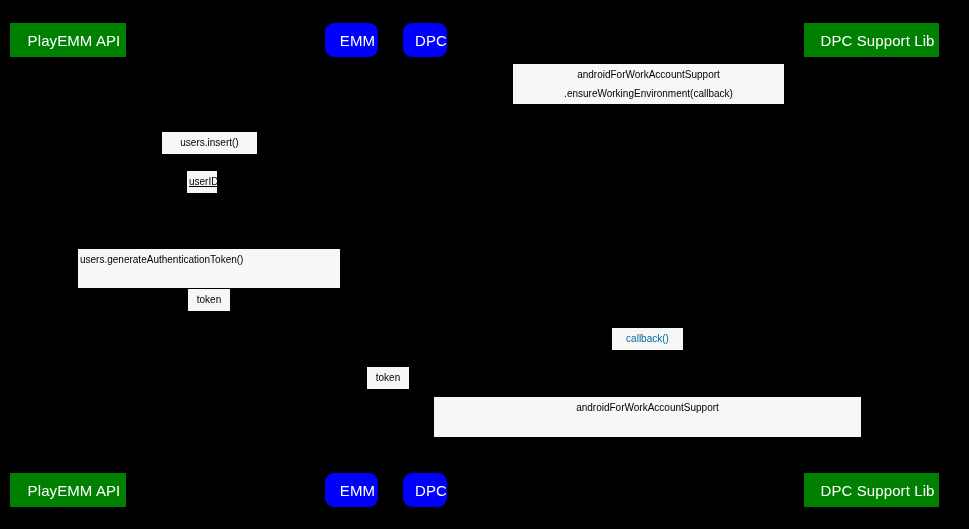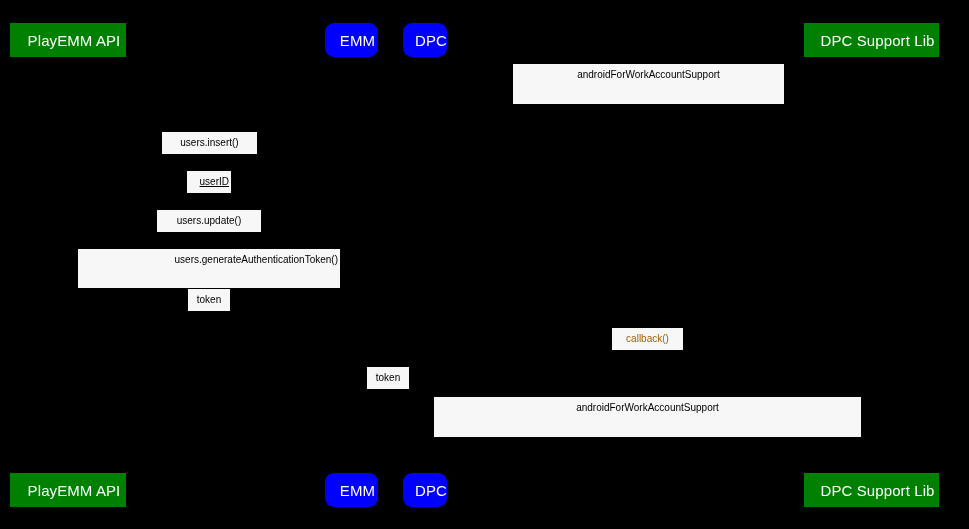--- a/index.html
+++ b/index.html
@@ -66,36 +66,33 @@
 
 <div id="diagram">
     <div class="participant green" style="left: 10px; top: 23px; width: 116px; height: 34px; background: rgb(0, 128, 0); color: rgb(255, 255, 255);">PlayEMM API</div>
     <div class="participant blue" style="left: 325px; top: 23px; width: 53px; height: 34px; background: rgb(0, 0, 255); color: rgb(255, 255, 255);">EMM</div>
     <div class="participant blue" style="left: 403px; top: 23px; width: 44px; height: 34px; background: rgb(0, 0, 255); color: rgb(255, 255, 255);">DPC</div>
     <div class="participant green" style="left: 804px; top: 23px; width: 135px; height: 34px; background: rgb(0, 128, 0); color: rgb(255, 255, 255);">DPC Support Lib</div>
     <div class="participant green" style="left: 10px; top: 473px; width: 116px; height: 34px; background: rgb(0, 128, 0); color: rgb(255, 255, 255);">PlayEMM API</div>
     <div class="participant blue" style="left: 325px; top: 473px; width: 53px; height: 34px; background: rgb(0, 0, 255); color: rgb(255, 255, 255);">EMM</div>
     <div class="participant blue" style="left: 403px; top: 473px; width: 44px; height: 34px; background: rgb(0, 0, 255); color: rgb(255, 255, 255);">DPC</div>
     <div class="participant green" style="left: 804px; top: 473px; width: 135px; height: 34px; background: rgb(0, 128, 0); color: rgb(255, 255, 255);">DPC Support Lib</div>
-    <div class="message" style="left: 513px; top: 64px; width: 271px; height: 40px; background: rgb(247, 247, 247); color: rgb(0, 0, 0); text-align: center;"><span class="line">androidForWorkAccountSupport</span></div>
+    <div class="message" style="left: 513px; top: 64px; width: 271px; height: 40px; background: rgb(247, 247, 247); color: rgb(0, 0, 0); text-align: center;"><span class="line">androidForWorkAccountSupport</span><span class="line">.ensureWorkingEnvironment(callback)</span></div>
     <div class="message single" style="left: 162px; top: 132px; width: 95px; height: 22px; background: rgb(247, 247, 247); color: rgb(0, 0, 0); text-align: center;">
       <span class="line">users.insert()</span>
     </div>
-    <div class="message single" style="left: 187px; top: 171px; width: 44px; height: 22px; background: rgb(247, 247, 247); color: rgb(0, 0, 0); text-align: right; text-decoration: underline;">
+    <div class="message single" style="left: 187px; top: 171px; width: 30px; height: 22px; background: rgb(247, 247, 247); color: rgb(0, 0, 0); text-align: center; text-decoration: underline;">
       <span class="line">userID</span>
     </div>
-    <div class="message single" style="left: 157px; top: 210px; width: 104px; height: 22px; background: rgb(247, 247, 247); color: rgb(0, 0, 0); text-align: center;">
-      <span class="line">users.update()</span>
-    </div>
-    <div class="message single" style="left: 78px; top: 249px; width: 262px; height: 39px; background: rgb(247, 247, 247); color: rgb(0, 0, 0); text-align: right;">
+    <div class="message single" style="left: 78px; top: 249px; width: 262px; height: 39px; background: rgb(247, 247, 247); color: rgb(0, 0, 0); text-align: left;">
       <span class="line">users.generateAuthenticationToken()</span>
     </div>
     <div class="message single" style="left: 188px; top: 289px; width: 42px; height: 22px; background: rgb(247, 247, 247); color: rgb(0, 0, 0); text-align: center;">
       <span class="line">token</span>
     </div>
-    <div class="message single" style="left: 612px; top: 328px; width: 71px; height: 22px; background: rgb(247, 247, 247); color: #a16207; text-align: center;">
+    <div class="message single" style="left: 612px; top: 328px; width: 71px; height: 22px; background: rgb(247, 247, 247); color: #0369a1; text-align: center;">
       <span class="line">callback()</span>
     </div>
     <div class="message single" style="left: 367px; top: 367px; width: 42px; height: 22px; background: rgb(247, 247, 247); color: rgb(0, 0, 0); text-align: center;">
       <span class="line">token</span>
     </div>
     <div class="message" style="left: 434px; top: 397px; width: 427px; height: 40px; background: rgb(247, 247, 247); color: rgb(0, 0, 0); text-align: center;"><span class="line">androidForWorkAccountSupport</span></div>
   </div>
 
 </body></html>

